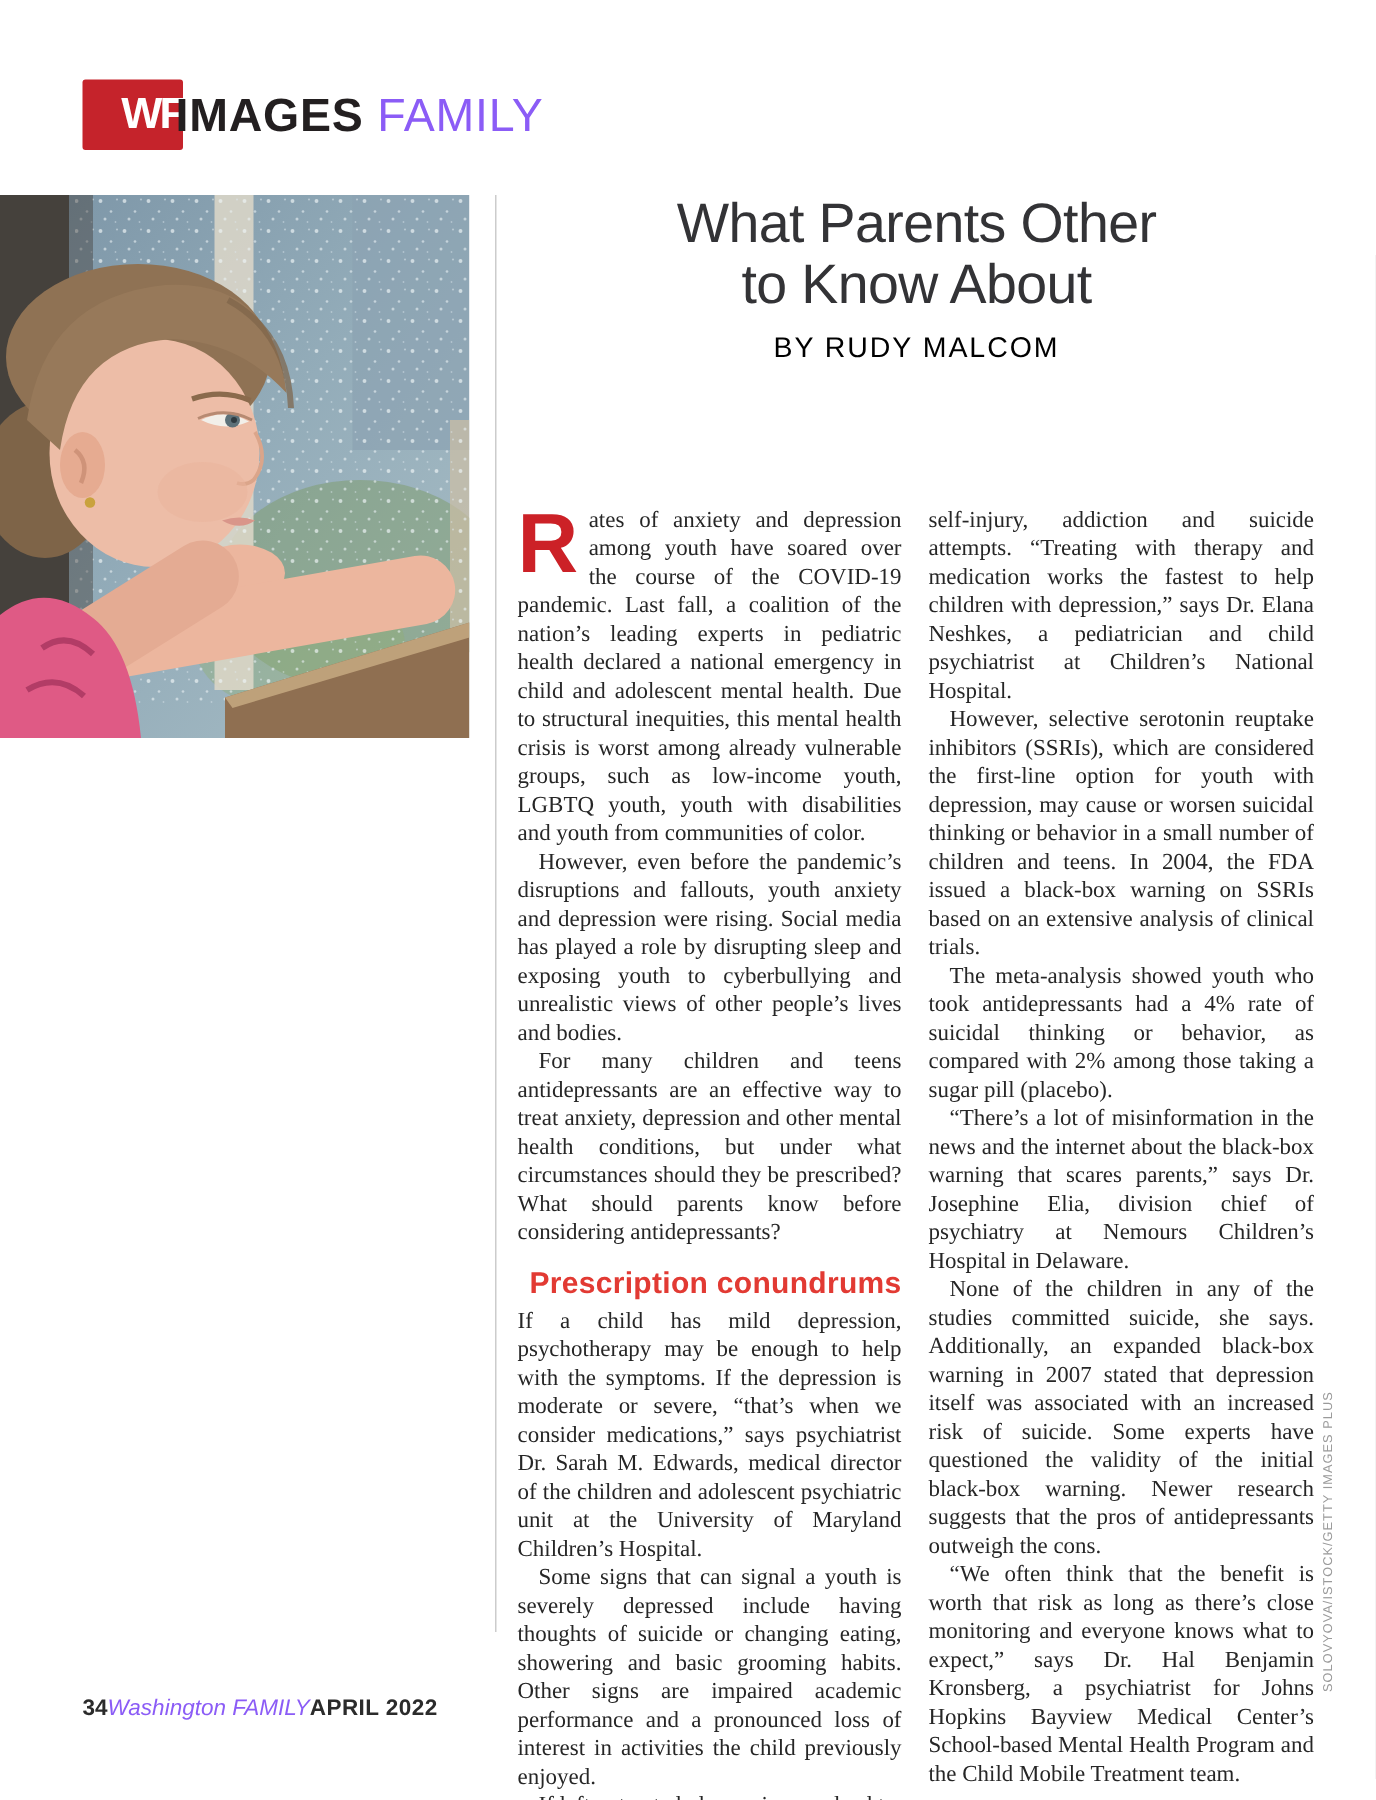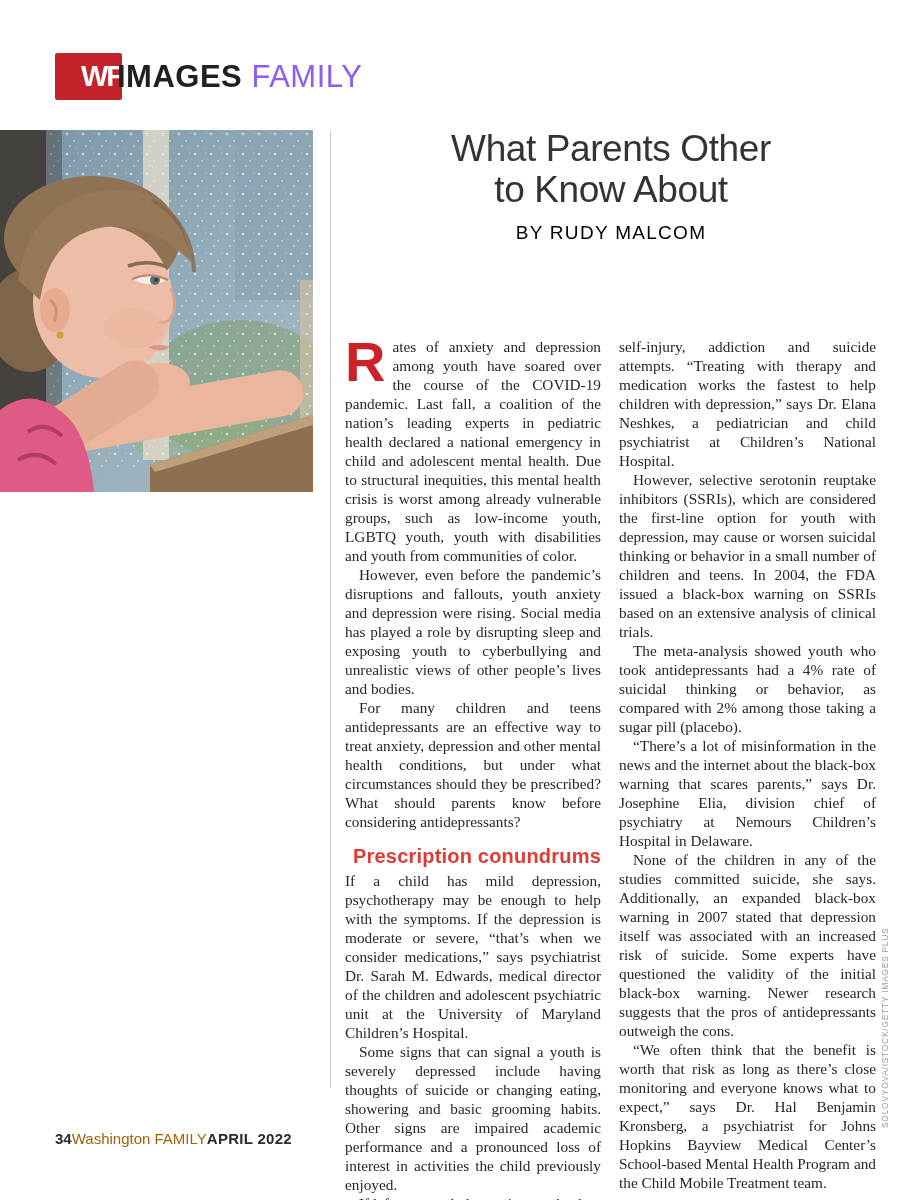--- a/index.html
+++ b/index.html
@@ -88,21 +88,21 @@
     white-space:nowrap;
   }
 
   
   .footer{
     position:absolute;left:55px;top:1130px;
     font-size:15px;color:#2b2b2b;
     display:flex;align-items:baseline;
   }
   .footer .page-num{font-weight:700;}
-  .footer .mag{color:#a16207;}
+  .footer .mag{color:#8b5cf6;font-style:italic;}
   .footer .issue{font-weight:700;letter-spacing:0.3px;}
 </style>
 </head>
 <body>
 
 <div class="page">
 
   <div class="logo">
     <span>WF</span>
   </div>

